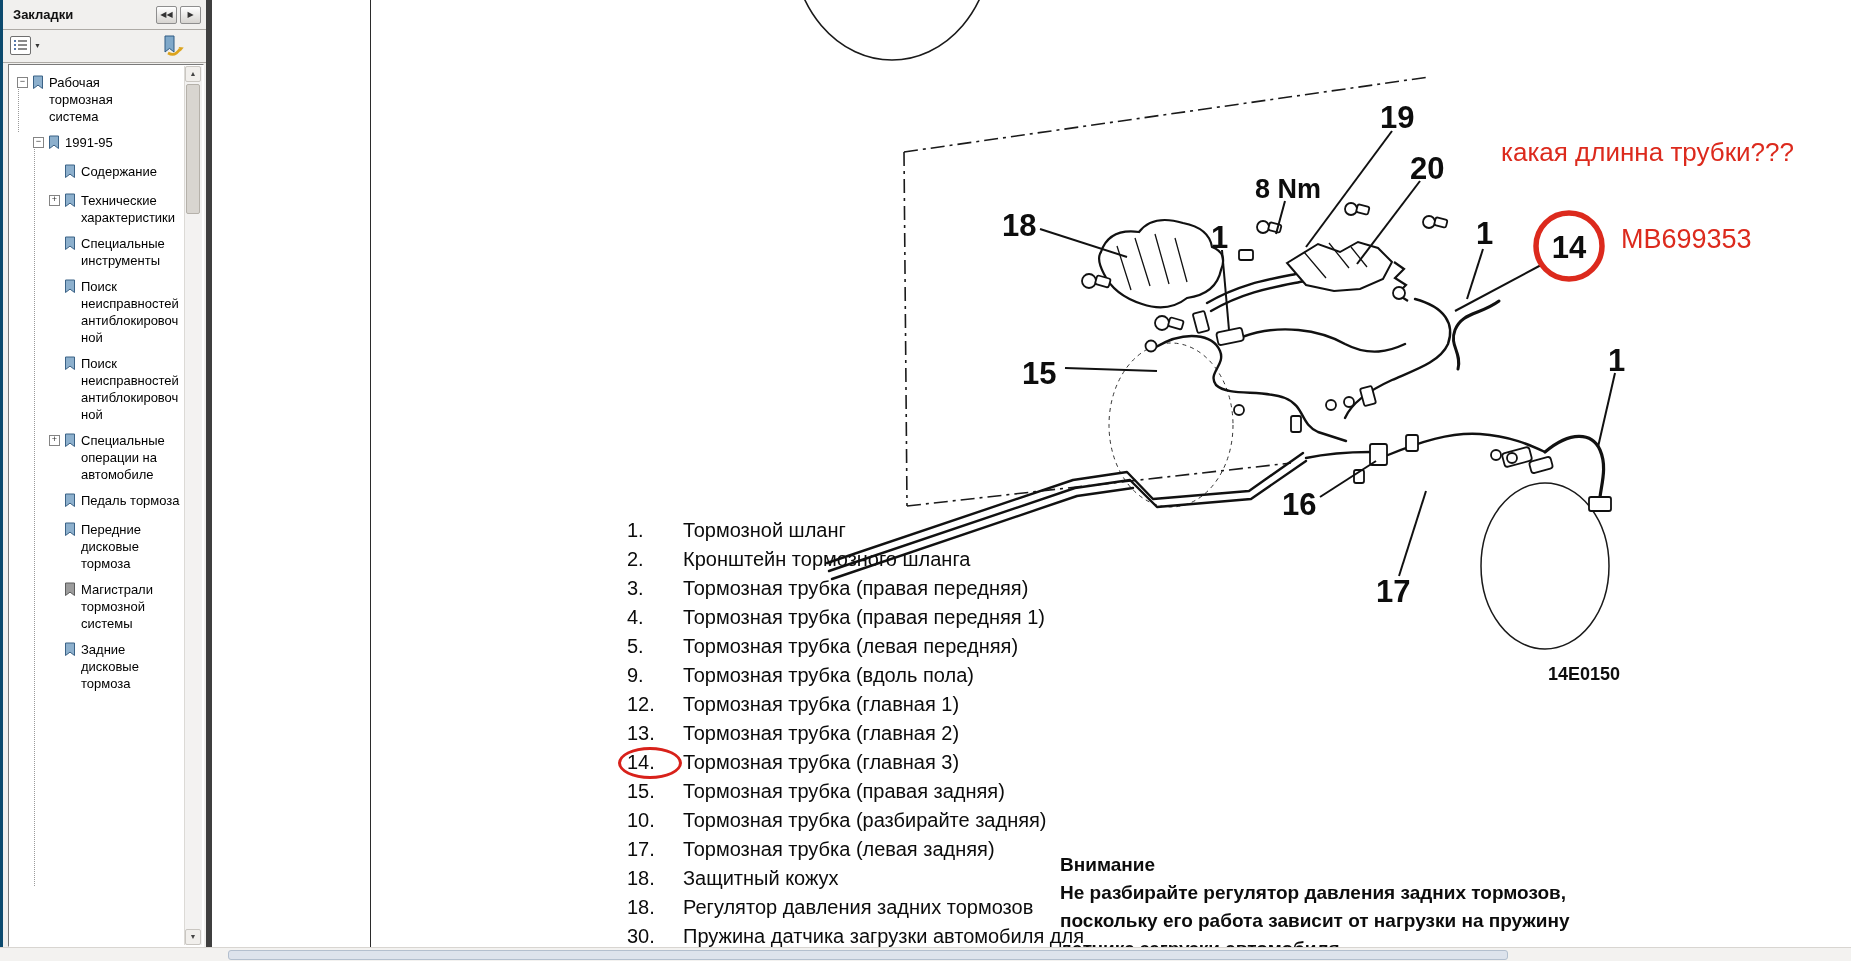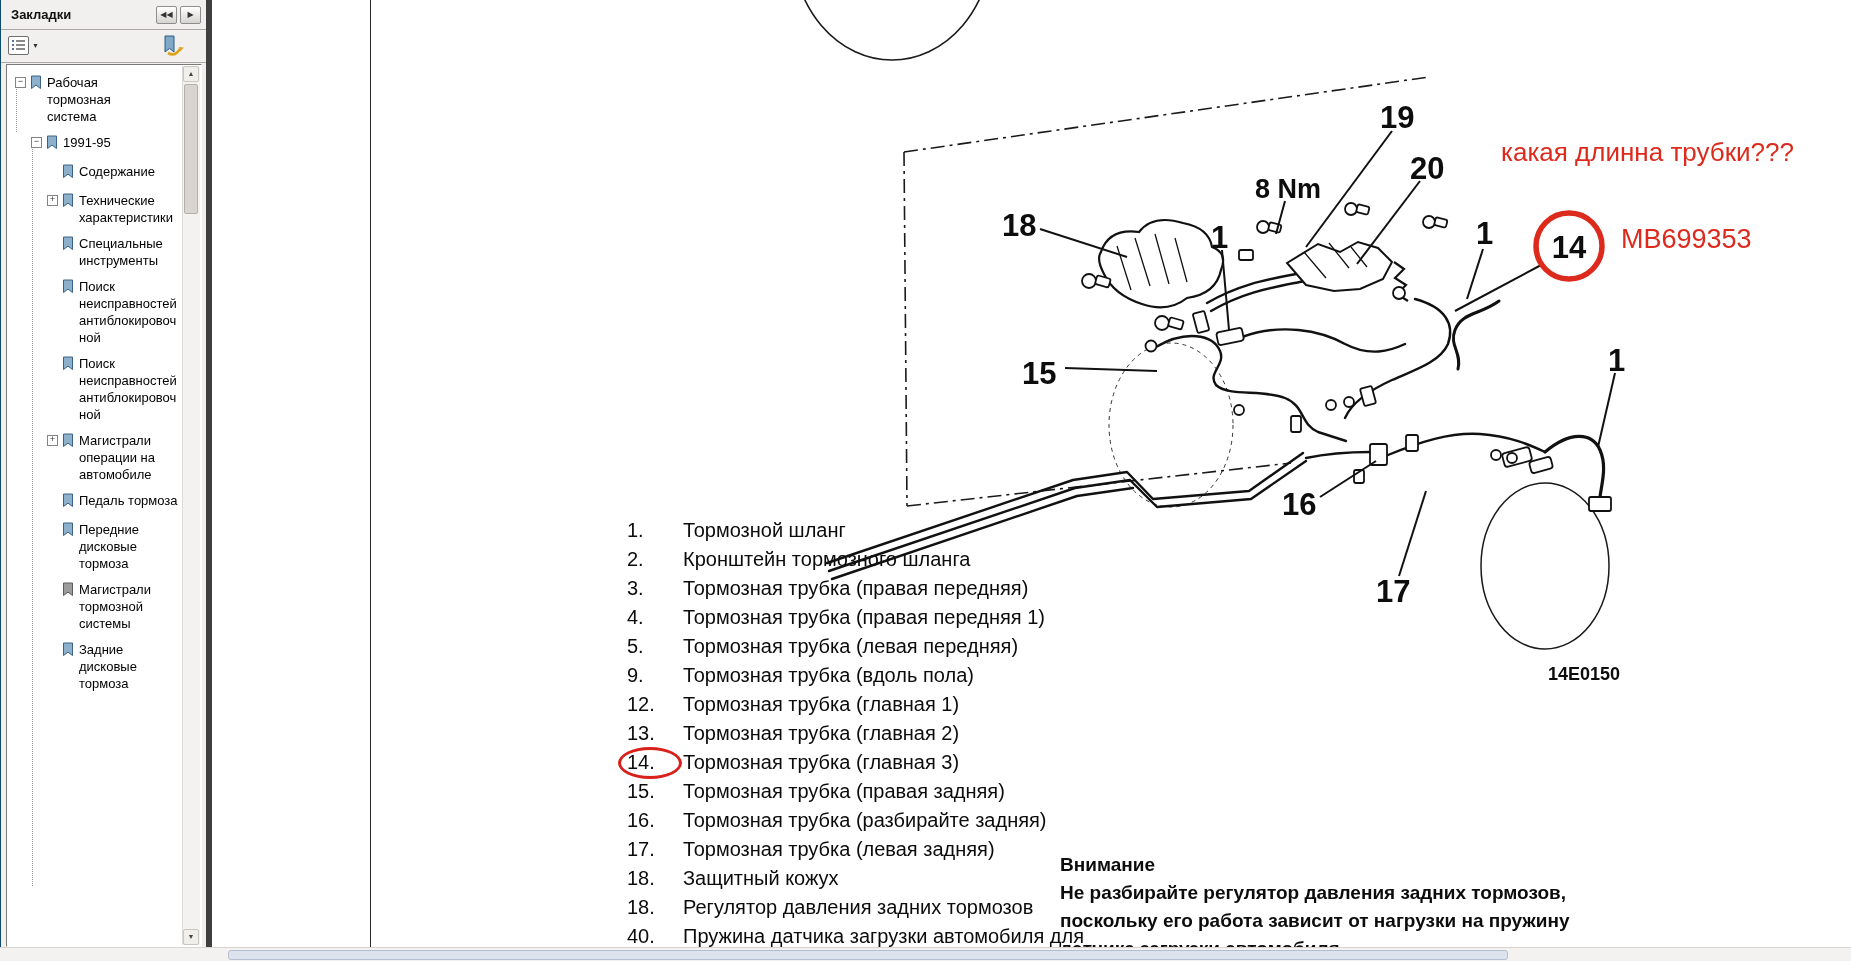--- a/index.html
+++ b/index.html
@@ -1,20 +1,20 @@
 <!DOCTYPE html>
 <html><head>
 <meta charset="utf-8">
 <style>
   html,body{margin:0;padding:0;background:#fff;}
   #app{position:relative;width:1851px;height:961px;overflow:hidden;
        font-family:"Liberation Sans",sans-serif;background:#fff;}
   
   #sidebar{position:absolute;left:0;top:0;width:206px;height:961px;background:#f1f0ee;
-           border-left:1px solid #0c4a6e;box-sizing:border-box;}
+           border-left:3px solid #0c4a6e;box-sizing:border-box;}
   #sb-header{position:absolute;left:0;top:0;width:100%;height:30px;border-bottom:1px solid #adaaa5;box-sizing:border-box;}
   #sb-title{position:absolute;left:10px;top:7px;font-size:13px;font-weight:bold;color:#111;}
   .sb-btn{position:absolute;top:6px;width:21px;height:18px;border:1px solid #8e8e8e;border-radius:2px;
           background:linear-gradient(#ffffff,#d6d4d0);font-size:8px;line-height:16px;text-align:center;
           color:#333;box-sizing:border-box;cursor:default;}
   #sb-toolbar{position:absolute;left:0;top:31px;width:100%;height:32px;border-bottom:1px solid #adaaa5;box-sizing:border-box;}
   #opt-icon{position:absolute;left:7px;top:5px;width:34px;height:21px;}
   #opt-box{position:absolute;left:0;top:0;width:19px;height:17px;border:1px solid #6f6f6f;background:#fff;border-radius:2px;}
   .opt-line{position:absolute;left:7px;height:2px;width:9px;background:#8a8a8a;}
   .opt-dot{position:absolute;left:3px;height:2px;width:2px;background:#5577aa;}
@@ -146,21 +146,21 @@
           <span class="bicon"><svg width="14" height="15" viewBox="0 0 14 15">
                 <path d="M2.5,1 h9 v12.5 l-4.5,-3.4 l-4.5,3.4 z" fill="#8db0cd" stroke="#3b6286"></path>
               </svg></span>
           <span class="lbl">Поиск неисправностей антиблокировочной</span>
         </div>
         <div class="ti l2">
           <span class="exp">+</span>
           <span class="bicon"><svg width="14" height="15" viewBox="0 0 14 15">
                 <path d="M2.5,1 h9 v12.5 l-4.5,-3.4 l-4.5,3.4 z" fill="#8db0cd" stroke="#3b6286"></path>
               </svg></span>
-          <span class="lbl">Магистрали операции на автомобиле</span>
+          <span class="lbl">Специальные операции на автомобиле</span>
         </div>
         <div class="ti l2">
           <span class="spacer"></span>
           <span class="bicon"><svg width="14" height="15" viewBox="0 0 14 15">
                 <path d="M2.5,1 h9 v12.5 l-4.5,-3.4 l-4.5,3.4 z" fill="#8db0cd" stroke="#3b6286"></path>
               </svg></span>
           <span class="lbl">Педаль тормоза</span>
         </div>
         <div class="ti l2">
           <span class="spacer"></span>
@@ -202,25 +202,25 @@
       <div class="prow"><span class="pnum">1.</span><span>Тормозной шланг</span></div>
       <div class="prow"><span class="pnum">2.</span><span>Кронштейн тормозного шланга</span></div>
       <div class="prow"><span class="pnum">3.</span><span>Тормозная трубка (правая передняя)</span></div>
       <div class="prow"><span class="pnum">4.</span><span>Тормозная трубка (правая передняя 1)</span></div>
       <div class="prow"><span class="pnum">5.</span><span>Тормозная трубка (левая передняя)</span></div>
       <div class="prow"><span class="pnum">9.</span><span>Тормозная трубка (вдоль пола)</span></div>
       <div class="prow"><span class="pnum">12.</span><span>Тормозная трубка (главная 1)</span></div>
       <div class="prow"><span class="pnum">13.</span><span>Тормозная трубка (главная 2)</span></div>
       <div class="prow"><span class="pnum">14.</span><span>Тормозная трубка (главная 3)</span></div>
       <div class="prow"><span class="pnum">15.</span><span>Тормозная трубка (правая задняя)</span></div>
-      <div class="prow"><span class="pnum">16.</span><span>Тормозная трубка (разбирайте задняя)</span></div>
+      <div class="prow"><span class="pnum">10.</span><span>Тормозная трубка (разбирайте задняя)</span></div>
       <div class="prow"><span class="pnum">17.</span><span>Тормозная трубка (левая задняя)</span></div>
       <div class="prow"><span class="pnum">18.</span><span>Защитный кожух</span></div>
       <div class="prow"><span class="pnum">18.</span><span>Регулятор давления задних тормозов</span></div>
-      <div class="prow"><span class="pnum">40.</span><span>Пружина датчика загрузки автомобиля для</span></div>
+      <div class="prow"><span class="pnum">30.</span><span>Пружина датчика загрузки автомобиля для</span></div>
     </div>
 
     <div id="warning" style="left:848px;">
       <div>Внимание</div>
       <div>Не разбирайте регулятор давления задних тормозов,</div>
       <div>поскольку его работа зависит от нагрузки на пружину</div>
       <div>датчика загрузки автомобиля</div>
     </div>
 
     <svg id="diagram" viewBox="690 0 1162 730" width="1162" height="730">

